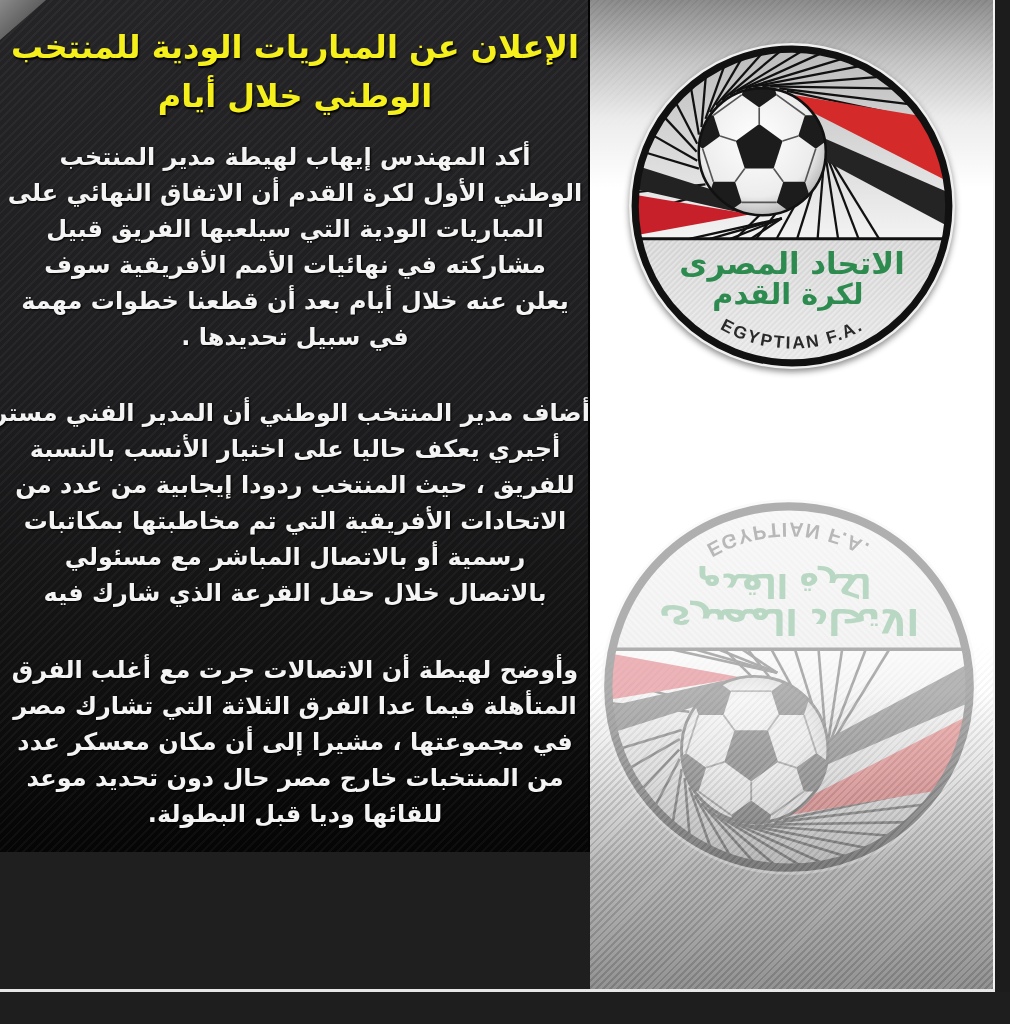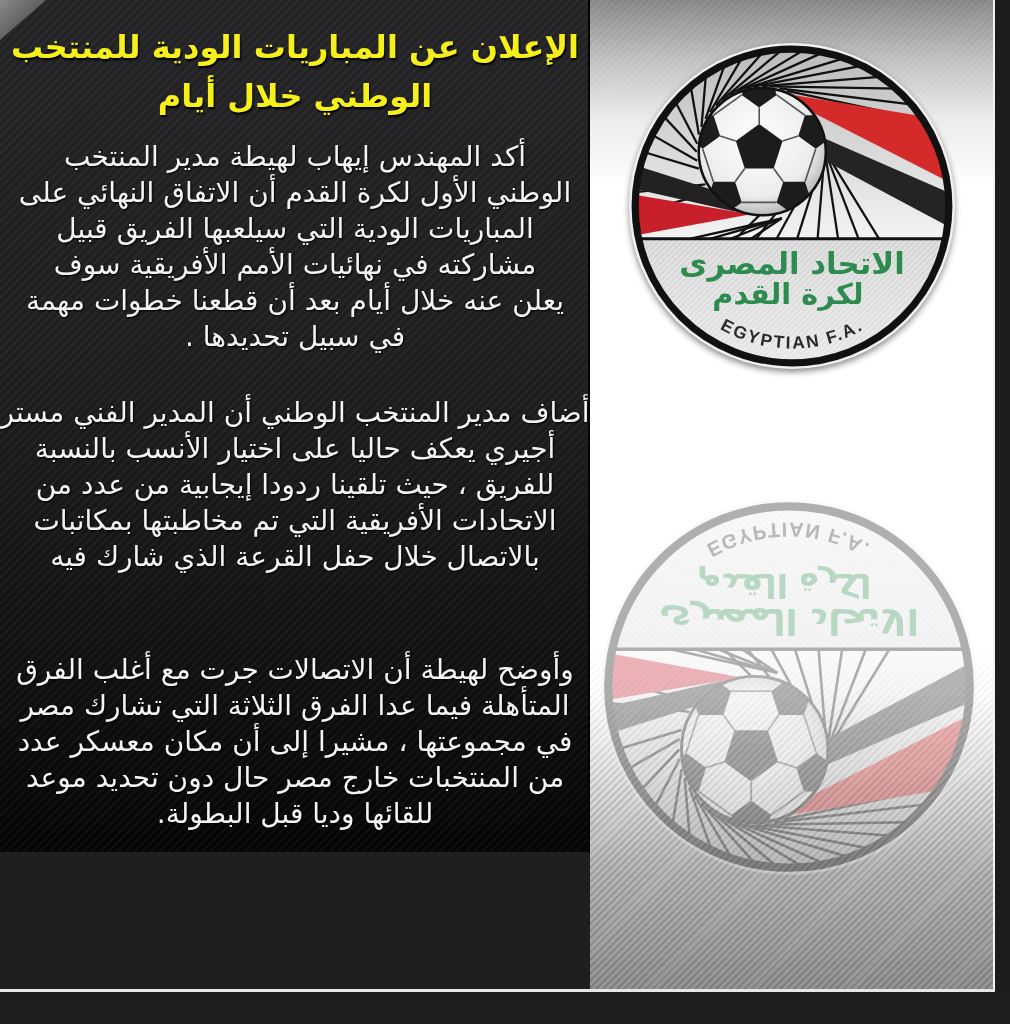--- a/index.html
+++ b/index.html
@@ -41,21 +41,21 @@
 
   .article { position:absolute; left:0; width:590px; direction:rtl; text-align:center; }
   .title { top:23px; }
   .title .line {
     display:block; white-space:nowrap; color:#f5f01c;
     font-size:32px; font-weight:bold; line-height:49px;
     text-shadow:1px 2px 2px #000;
   }
   .para .line {
     display:block; white-space:nowrap; color:#f4f4f4;
-    font-size:28px; font-weight:normal; line-height:36px;
+    font-size:24px; font-weight:bold; line-height:36px;
     text-shadow:1px 1px 2px #000;
   }
   .para-1 { top:139px; }
   .para-2 { top:395px; }
   .para-3 { top:652px; }
   .source {
     position:absolute; left:0; top:884px; width:590px; text-align:center;
     font-family:Liberation Mono, monospace; font-weight:bold; font-size:22px;
     color:#dcdcdc; letter-spacing:0.5px; direction:ltr;
   }
@@ -116,22 +116,23 @@
     <span class="line">الوطني الأول لكرة القدم أن الاتفاق النهائي على</span>
     <span class="line">المباريات الودية التي سيلعبها الفريق قبيل</span>
     <span class="line">مشاركته في نهائيات الأمم الأفريقية سوف</span>
     <span class="line">يعلن عنه خلال أيام بعد أن قطعنا خطوات مهمة</span>
     <span class="line">في سبيل تحديدها .</span>
   </div>
 
   <div class="article para para-2">
     <span class="line">أضاف مدير المنتخب الوطني أن المدير الفني مستر</span>
     <span class="line">أجيري يعكف حاليا على اختيار الأنسب بالنسبة</span>
-    <span class="line">للفريق ، حيث تلقينا ردودا إيجابية من عدد من</span>
+    <span class="line">للفريق ، حيث المنتخب ردودا إيجابية من عدد من</span>
     <span class="line">الاتحادات الأفريقية التي تم مخاطبتها بمكاتبات</span>
+    <span class="line">رسمية أو بالاتصال المباشر مع مسئولي</span>
     <span class="line">بالاتصال خلال حفل القرعة الذي شارك فيه</span>
   </div>
 
   <div class="article para para-3">
     <span class="line">وأوضح لهيطة أن الاتصالات جرت مع أغلب الفرق</span>
     <span class="line">المتأهلة فيما عدا الفرق الثلاثة التي تشارك مصر</span>
     <span class="line">في مجموعتها ، مشيرا إلى أن مكان معسكر عدد</span>
     <span class="line">من المنتخبات خارج مصر حال دون تحديد موعد</span>
     <span class="line">للقائها وديا قبل البطولة.</span>
   </div>

